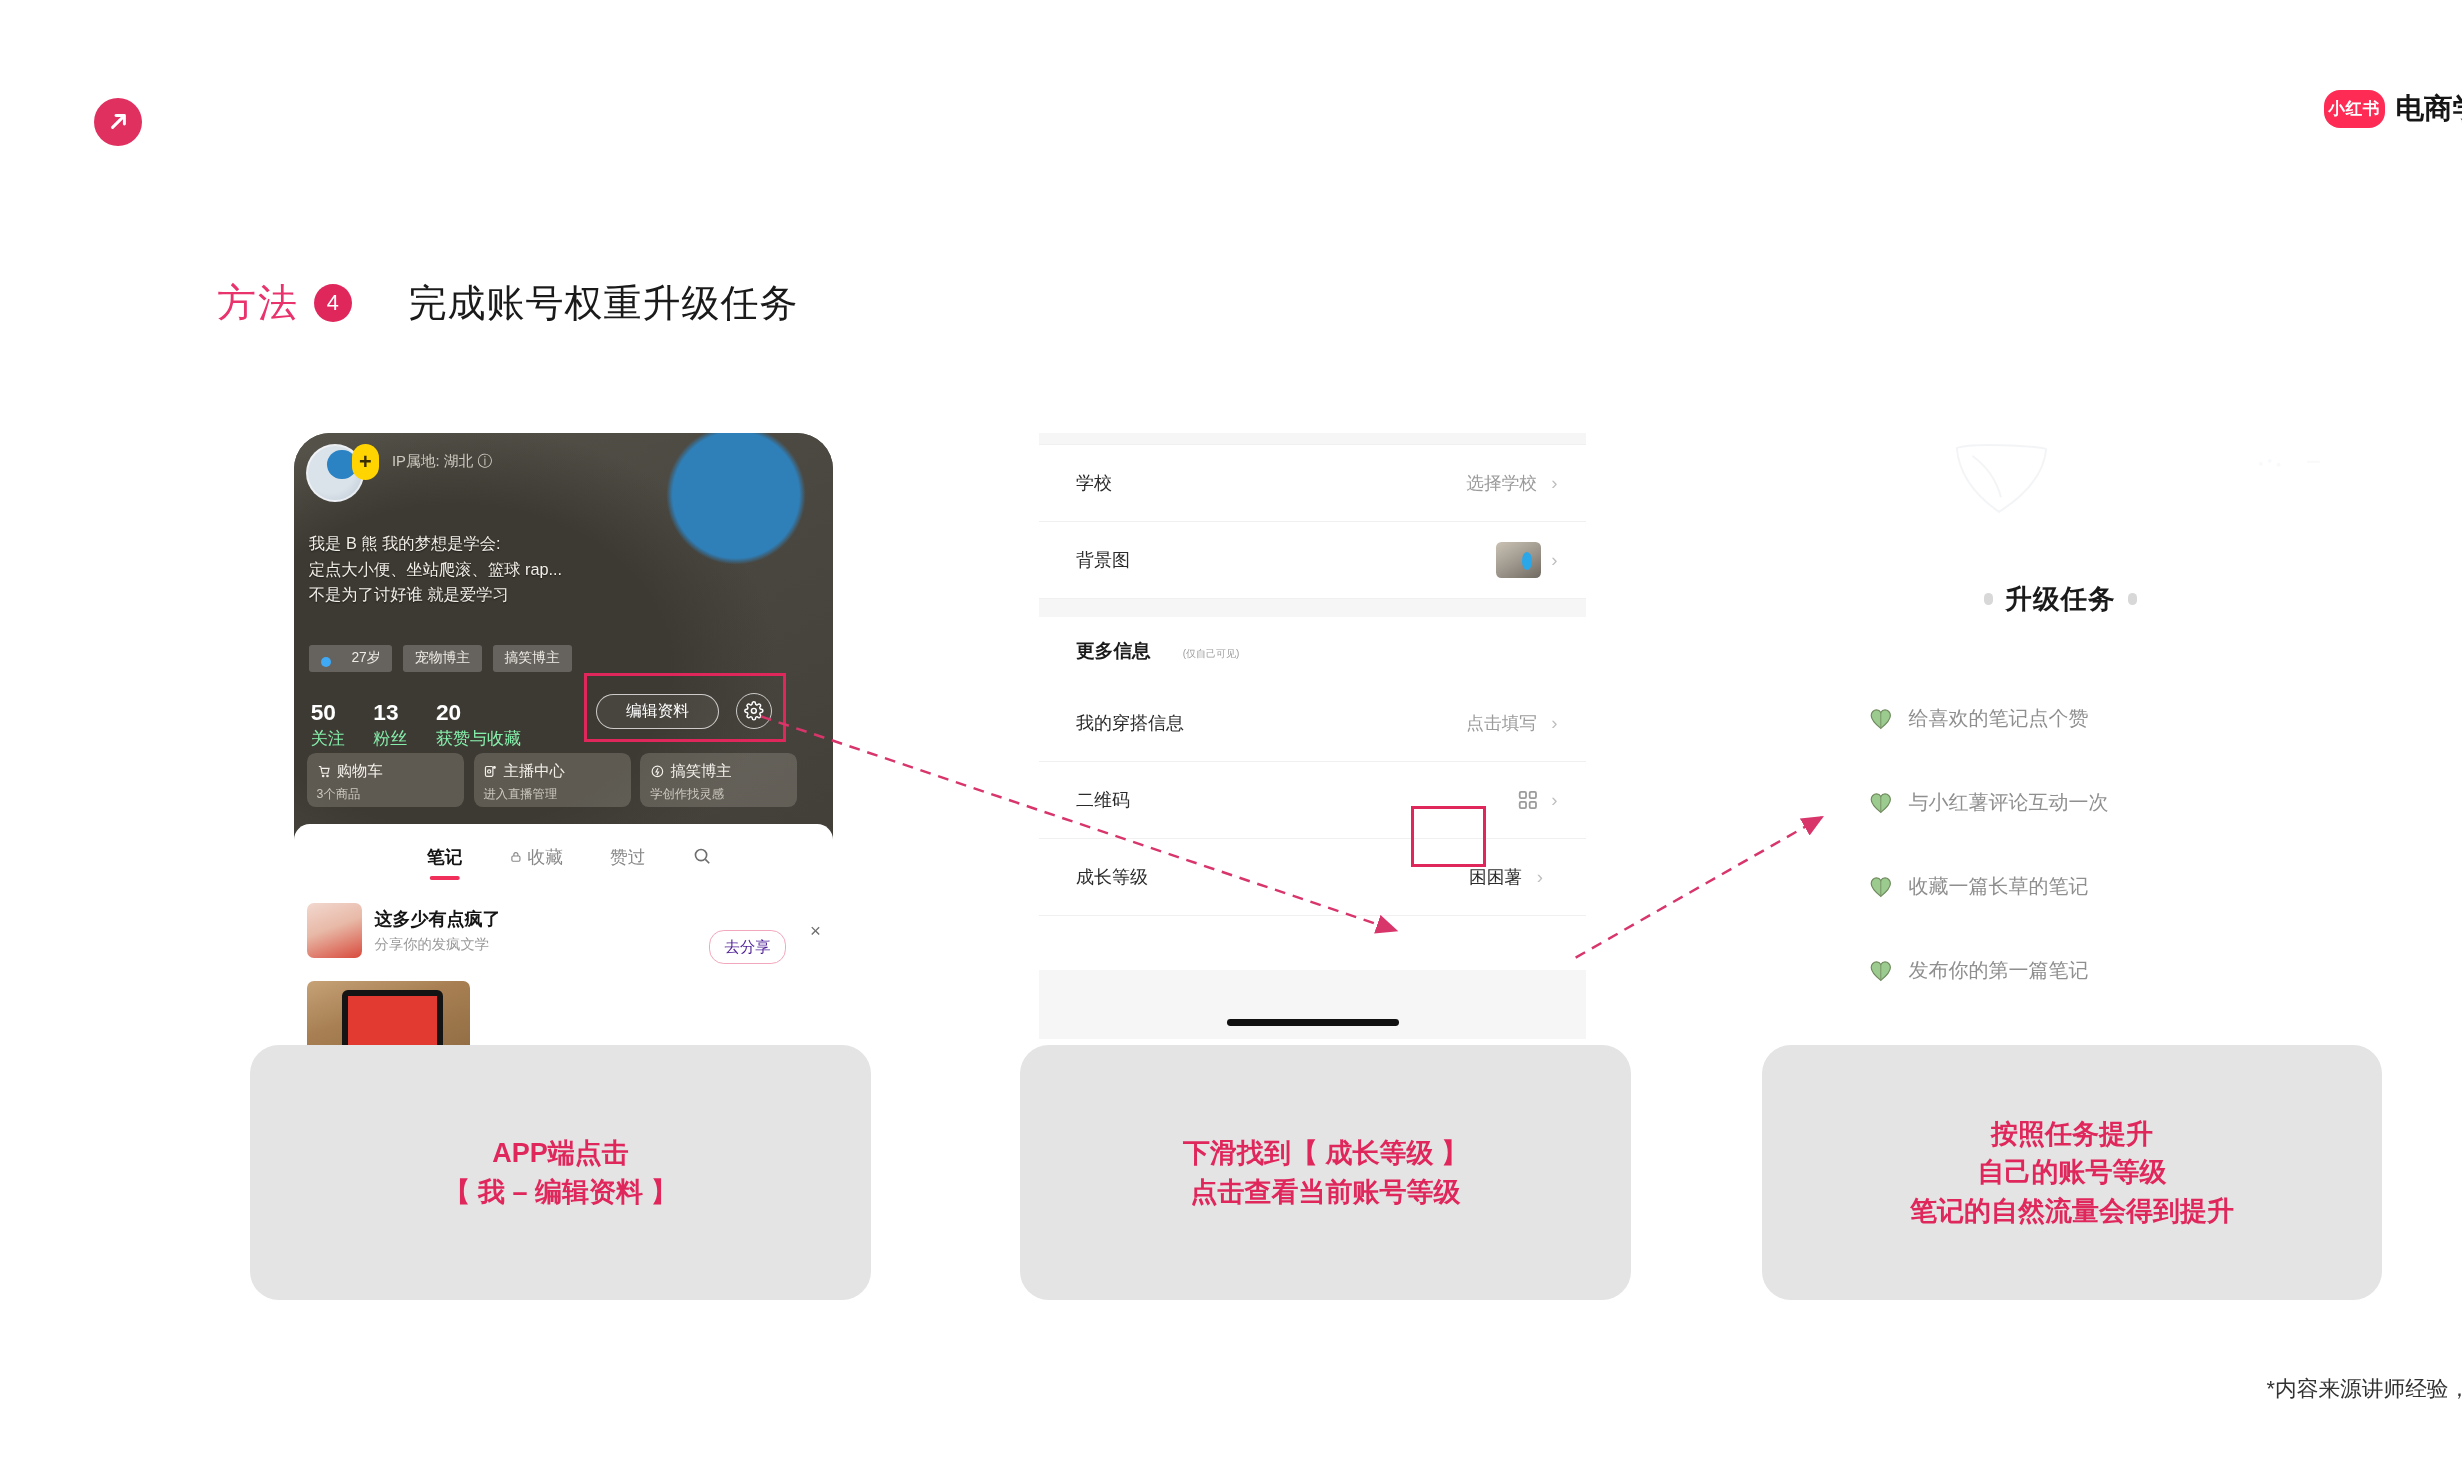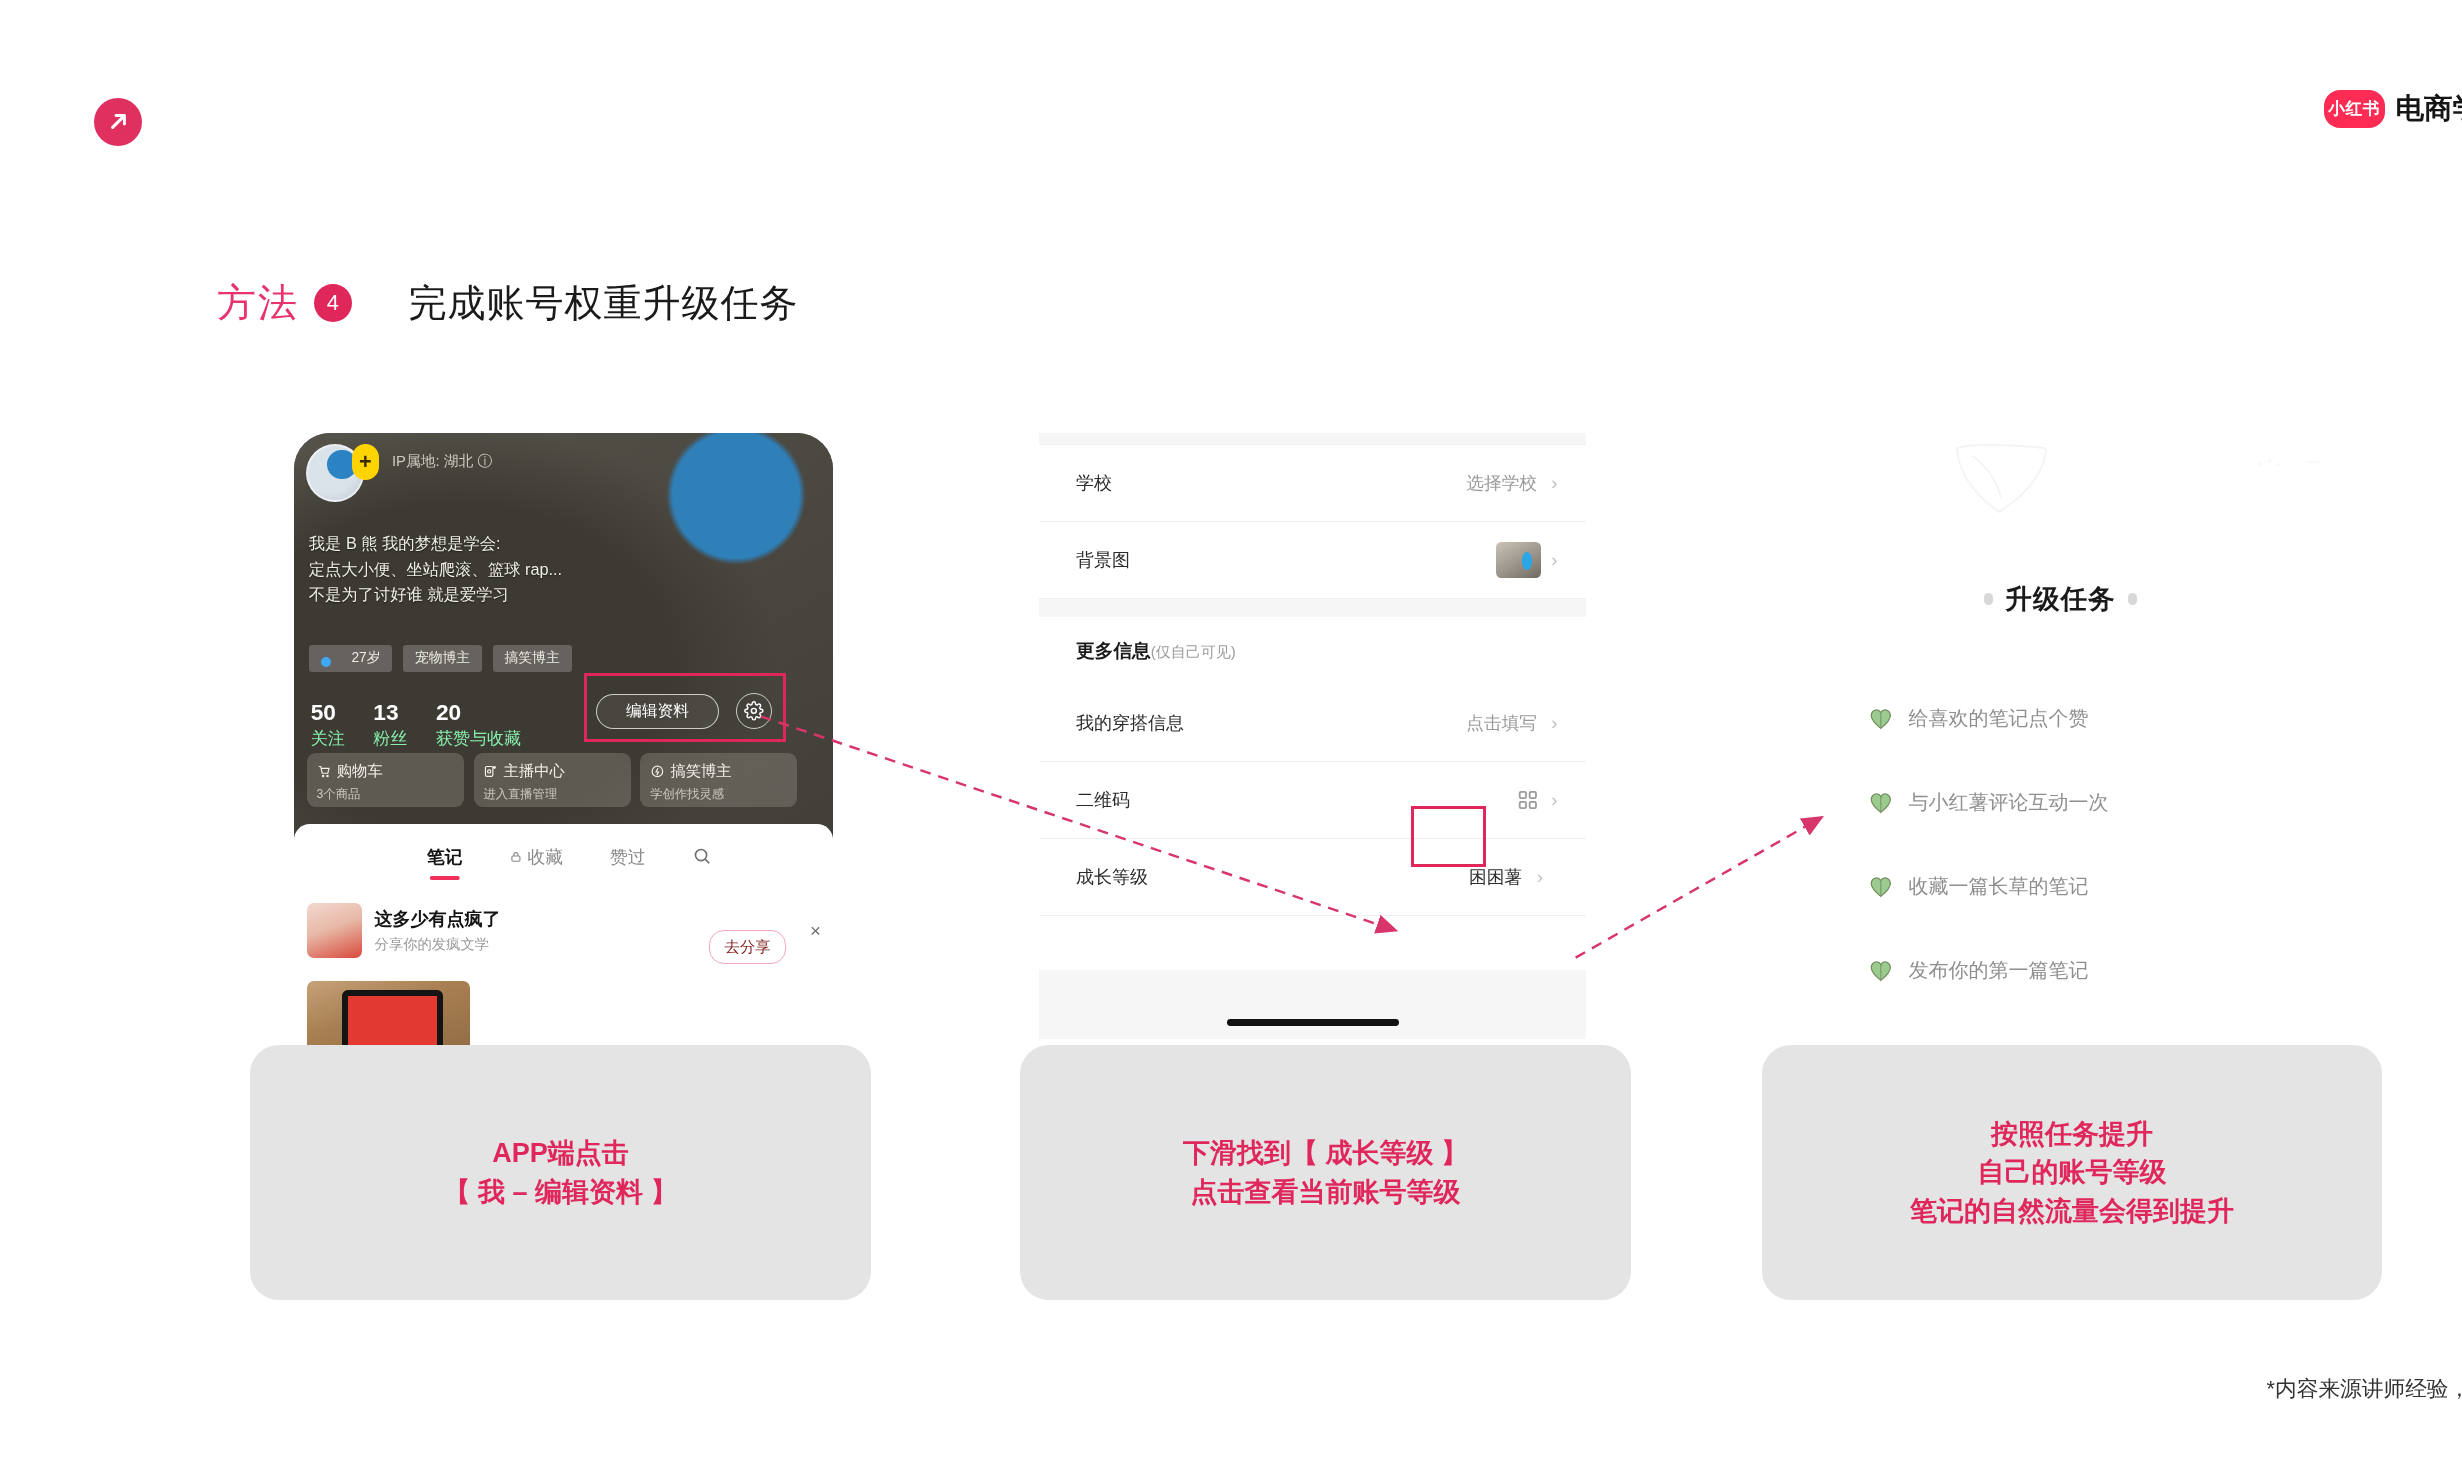--- a/index.html
+++ b/index.html
@@ -101,21 +101,21 @@
   .p1-tab.active{color:#141414;font-weight:bold;}
   .p1-tab.active::after{content:"";position:absolute;left:50%;transform:translateX(-50%);
     bottom:-10.8px;width:30.5px;height:3.9px;border-radius:2px;background:#f0305a;}
 
   #p1-banner{left:12.8px;top:69px;width:514px;height:75px;display:flex;align-items:center;gap:12.8px;}
   #p1-banner-thumb{width:55px;height:55px;border-radius:6.9px;flex:none;
     background:linear-gradient(160deg,#f2d8cf 0%,#e8b9a7 45%,#d84a3c 100%);}
   #p1-banner-txt .t{font-size:18px;font-weight:bold;color:#141414;white-space:nowrap;}
   #p1-banner-txt .s{font-size:14.3px;color:#9a9a9a;margin-top:4.9px;white-space:nowrap;}
   #p1-share{margin-left:auto;border:1px solid #f3a7bc;border-radius:14.8px;padding:5.9px 14.8px;
-    color:#7f1d1d;font-size:15.3px;white-space:nowrap;margin-top:33px;}
+    color:#4c1d95;font-size:15.3px;white-space:nowrap;margin-top:33px;}
   #p1-close{margin-left:10.8px;color:#6f6f6f;font-size:18.7px;}
   #p1-note-img{left:12.8px;top:157px;width:163px;height:79px;border-radius:6.9px 6.9px 0 0;
     background:linear-gradient(160deg,#c6a277 0%,#a77f52 40%,#8f6a42 100%);overflow:hidden;}
   #p1-note-img .jersey{position:absolute;left:35px;top:8.9px;width:89px;height:74px;
     background:#e23a30;border:6.9px solid #141414;border-radius:5.9px;}
 
   
   #p2-list{left:0;top:0;width:547px;}
   .row{height:76px;position:relative;border-bottom:1px solid #f0f0f0;}
   .row .label{position:absolute;left:37px;top:50%;transform:translateY(-50%);
@@ -124,21 +124,21 @@
     font-size:17.7px;color:#9b9b9b;white-space:nowrap;}
   .row .chev{position:absolute;right:28.6px;top:50%;transform:translateY(-50%);
     color:#bfbfbf;font-size:18.7px;}
   .row .thumb{position:absolute;right:45px;top:50%;transform:translateY(-50%);
     width:45px;height:36px;border-radius:5.4px;overflow:hidden;
     background:linear-gradient(150deg,#c9c2b4 0%,#9b948a 55%,#6f6a61 100%);}
   .row .thumb .eye{position:absolute;left:25.6px;top:9.8px;width:10.8px;height:18.7px;
     border-radius:50%;background:#2aa7e8;}
   .row.section{height:68px;border-bottom:none;}
   .row.section .label{font-size:18.7px;font-weight:bold;color:#1a1a1a;}
-  .row.section .label .sub{font-size:15px;font-weight:normal;color:#9b9b9b;}
+  .row.section .label .sub{font-size:10px;font-weight:normal;color:#9b9b9b;margin-left:32px;}
   #p2-gap{height:18.7px;background:#f6f6f6;border-bottom:none;}
   #p2-top-gap{height:10.8px;background:#f6f6f6;border-bottom:1px solid #f0f0f0;}
   #p2-qr{position:absolute;right:47px;top:50%;transform:translateY(-50%);
     width:21.7px;height:21.7px;}
   #p2-bottom{position:absolute;left:0;bottom:0;width:547px;height:69px;background:#f6f6f6;}
   #p2-home{position:absolute;left:50%;transform:translateX(-50%);bottom:12.8px;
     width:172px;height:6.9px;border-radius:3.4px;background:#111;}
   #p2-hl{left:1411px;top:806px;width:75px;height:61px;border:3.4px solid #e0275c;
     box-sizing:border-box;z-index:6;}
 

